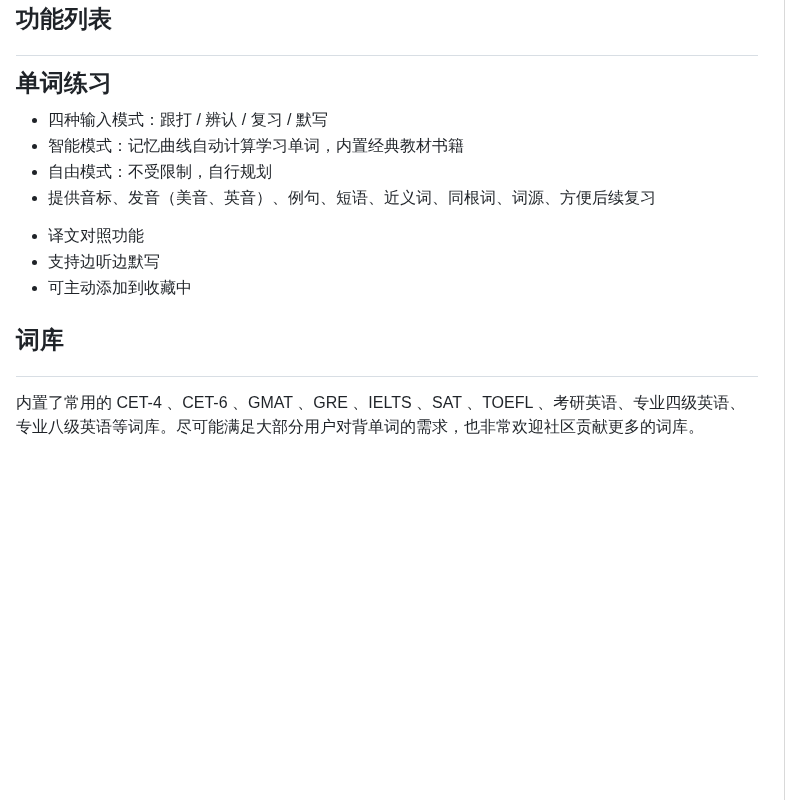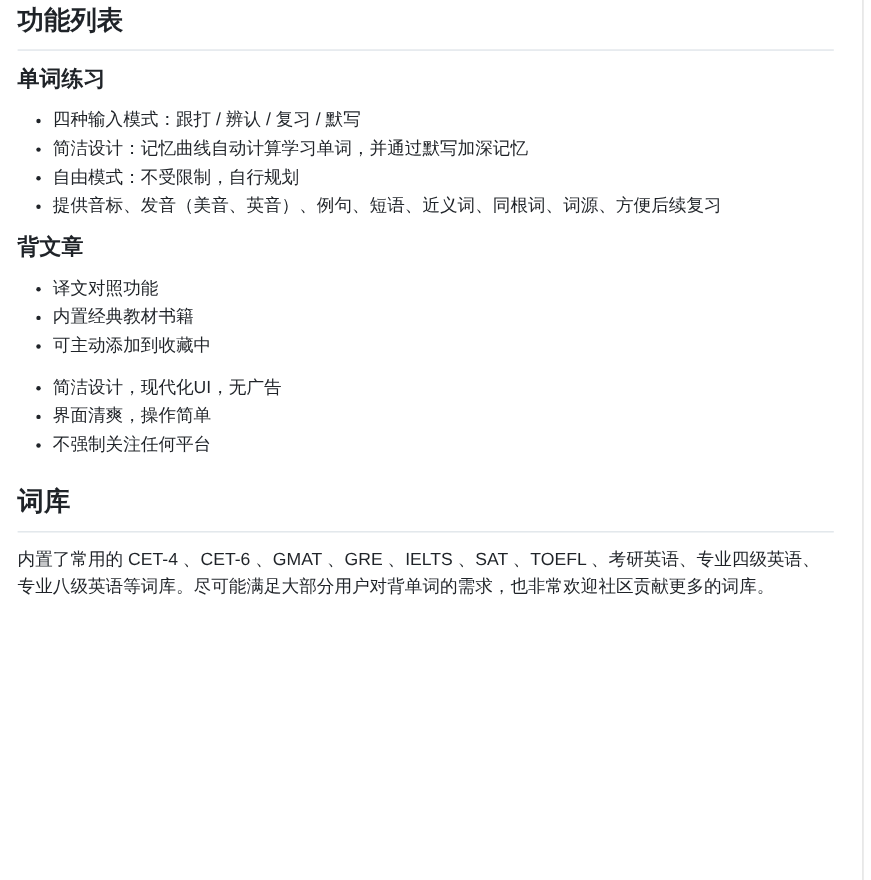--- a/index.html
+++ b/index.html
@@ -19,28 +19,28 @@
     box-sizing: border-box;
     width: 774px;
     padding: 4px 16px 0 16px;
     font-size: 16px;
   }
   h2 {
     font-size: 24px;
     font-weight: 700;
     line-height: 30px;
     margin: 0 0 14px 0;
-    padding-bottom: 11px;
+    padding-bottom: 21px;
     border-bottom: 1px solid #d8dee4;
   }
   h2.lexicon-title {
     margin-top: 24px;
   }
   h3 {
-    font-size: 20px;
+    font-size: 24px;
     font-weight: 700;
     line-height: 25px;
     margin: 12px 0 12px 0;
   }
   ul {
     margin: 0 0 12px 0;
     padding-left: 32px;
     list-style-type: disc;
   }
   li {
@@ -63,45 +63,39 @@
 <body>
 
 <div class="markdown">
 
   <h2>功能列表</h2>
 
   <section>
     <h3>单词练习</h3>
     <ul>
       <li>四种输入模式：跟打 / 辨认 / 复习 / 默写</li>
-      <li>简洁设计：记忆曲线自动计算学习单词，并通过默写加深记忆</li>
+      <li>智能模式：记忆曲线自动计算学习单词，内置经典教材书籍</li>
       <li>自由模式：不受限制，自行规划</li>
       <li>提供音标、发音（美音、英音）、例句、短语、近义词、同根词、词源、方便后续复习</li>
     </ul>
   </section>
 
   <section>
-    <h3>背文章</h3>
   </section>
 
 
   <section>
     <ul>
       <li>译文对照功能</li>
-      <li>内置经典教材书籍</li>
+      <li>支持边听边默写</li>
       <li>可主动添加到收藏中</li>
     </ul>
   </section>
 
   <section>
-    <ul>
-      <li>简洁设计，现代化UI，无广告</li>
-      <li>界面清爽，操作简单</li>
-      <li>不强制关注任何平台</li>
-    </ul>
   </section>
 
   <h2 class="lexicon-title">词库</h2>
   <p class="lexicon-paragraph">内置了常用的 CET-4 、CET-6 、GMAT 、GRE 、IELTS 、SAT 、TOEFL 、考研英语、专业四级英语、专业八级英语等词库。尽可能满足大部分用户对背单词的需求，也非常欢迎社区贡献更多的词库。</p>
 
 </div>
 
 <div class="right-divider"></div>
 
 </body></html>

